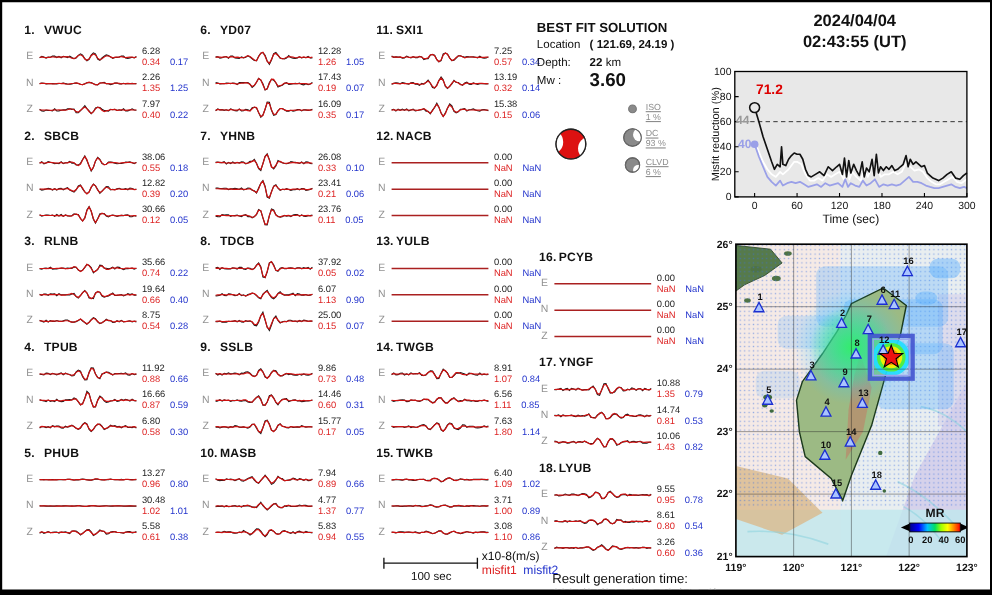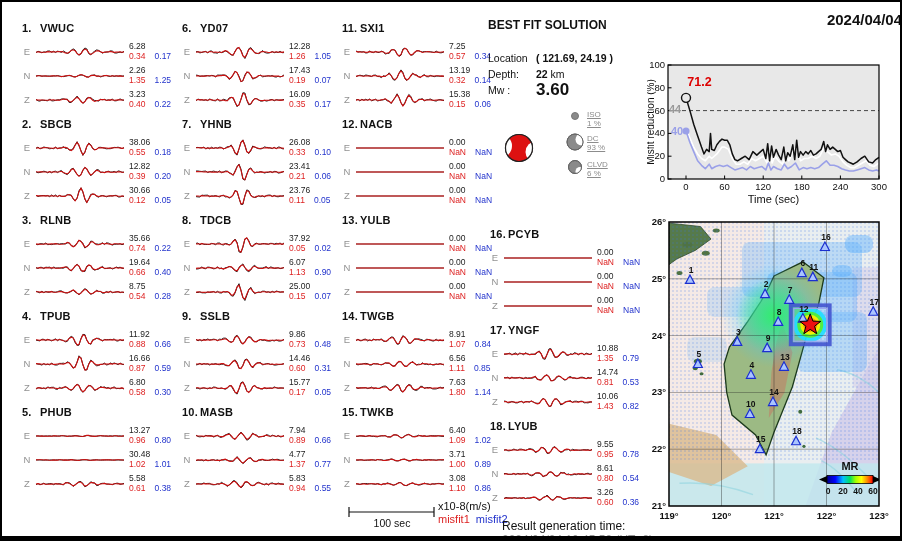--- a/index.html
+++ b/index.html
@@ -13,36 +13,36 @@
   .st-title{font-weight:bold;font-size:11px;color:#111;margin:0 0 5px 2px;letter-spacing:.2px;}
   .st-num{display:inline-block;width:18px;}
   .trace{display:flex;height:24px;align-items:center;}
   .comp{width:14px;color:#919191;font-size:9.5px;text-align:center;flex:none;}
   svg.wave{width:92px;height:24px;flex:none;}
   .nums{width:56px;margin-left:3px;font-size:8.5px;line-height:10px;flex:none;}
   .amp{color:#222;}
   .m1{color:#dd2222;} .m2{color:#2233cc;margin-left:9px;}
   
   .panel{position:absolute;left:486px;top:16px;width:158px;color:#111;}
-  .p-title{font-size:12px;font-weight:bold;margin-bottom:20px;}
+  .p-title{font-size:12px;font-weight:bold;margin-bottom:3px;}
   .p-row{font-size:10.5px;margin-bottom:4px;display:flex;}
   .p-label{width:48px;flex:none;}
   .bold{font-weight:bold;}
   .mw-val{font-weight:bold;font-size:17px;margin-top:-4px;}
   .sdr-table{display:grid;grid-template-columns:50px 46px 28px 40px;font-size:10.5px;
              border-top:1px dashed #555;border-bottom:1px dashed #555;
              padding:3px 0;margin-top:4px;width:164px;}
   .sdr-table .h{font-weight:normal;text-align:right;border-bottom:1px dashed #777;
                 padding-bottom:2px;margin-bottom:2px;}
   .sdr-table .c{text-align:right;padding-top:2px;}
   .sdr-table .l{text-align:left;padding-top:2px;}
   .mech-wrap{position:relative;height:84px;margin-top:6px;}
   .decomp-label{position:absolute;font-size:8px;line-height:9px;color:#8c8c8c;left:99px;text-decoration:underline;}
   
-  .mr-title{position:absolute;left:650px;top:8px;width:250px;text-align:right;
+  .mr-title{position:absolute;left:650px;top:8px;width:250px;text-align:center;
             font-size:15px;font-weight:bold;color:#111;line-height:19px;}
   #misfit-chart{position:absolute;left:645px;top:55px;}
   #taiwan-map{position:absolute;left:645px;top:215px;}
   
   .foot{position:absolute;font-size:10px;color:#111;}
   .foot .sub{color:#999;}
   #foot-left{left:192px;top:497px;line-height:13px;}
   #scalebar{position:absolute;left:340px;top:500px;}
   #foot-units{left:436px;top:498px;font-size:11px;line-height:13px;}
   #foot-units .r{color:#dd2222;} #foot-units .b{color:#2233cc;margin-left:6px;}
@@ -78,21 +78,21 @@
             <div><span class="m1">1.35</span><span class="m2">1.25</span></div>
           </div>
         </div>
         <div class="trace">
           <span class="comp">Z</span>
           <svg class="wave" viewBox="0 0 92 24">
             <polyline points="2.0,12.3 4.0,13.8 5.9,14.1 7.9,13.1 9.8,13.4 11.8,13.5 13.7,13.9 15.7,11.9 17.6,13.9 19.6,13.8 21.6,13.3 23.5,12.8 25.5,12.9 27.4,12.0 29.4,11.9 31.3,12.4 33.3,12.1 35.2,15.5 37.2,15.5 39.2,13.5 41.1,11.5 43.1,9.1 45.0,11.8 47.0,13.8 48.9,16.3 50.9,14.6 52.8,11.1 54.8,10.6 56.8,10.7 58.7,12.3 60.7,13.5 62.6,13.6 64.6,14.1 66.5,12.3 68.5,12.7 70.4,12.3 72.4,13.4 74.4,12.8 76.3,13.4 78.3,11.9 80.2,13.8 82.2,13.8 84.1,13.0 86.1,11.9 88.0,13.0 90.0,13.3" fill="none" stroke="#1a1a1a" stroke-width="1"></polyline>
             <polyline points="2.0,12.9 4.0,13.0 5.9,13.1 7.9,13.0 9.8,13.0 11.8,13.3 13.7,13.2 15.7,12.9 17.6,13.0 19.6,12.9 21.6,13.2 23.5,13.0 25.5,13.1 27.4,12.8 29.4,12.0 31.3,12.1 33.3,12.7 35.2,14.5 37.2,15.0 39.2,13.3 41.1,11.6 43.1,10.2 45.0,11.7 47.0,14.5 48.9,16.1 50.9,14.5 52.8,12.0 54.8,10.4 56.8,11.3 58.7,13.2 60.7,14.4 62.6,13.8 64.6,13.4 66.5,12.6 68.5,12.6 70.4,12.5 72.4,13.3 74.4,13.1 76.3,12.9 78.3,12.9 80.2,13.3 82.2,13.1 84.1,12.9 86.1,12.8 88.0,13.0 90.0,13.0" fill="none" stroke="#cc1111" stroke-width="1.1"></polyline>
           </svg>
           <div class="nums">
-            <div class="amp">3.23</div>
+            <div class="amp">7.97</div>
             <div><span class="m1">0.40</span><span class="m2">0.22</span></div>
           </div>
         </div>
       </div>
       <div class="station">
         <div class="st-title"><span class="st-num">2.</span><span>SBCB</span></div>
         <div class="trace">
           <span class="comp">E</span>
           <svg class="wave" viewBox="0 0 92 24">
             <polyline points="2.0,13.4 4.0,12.0 5.9,13.9 7.9,13.2 9.8,12.0 11.8,12.5 13.7,12.9 15.7,13.8 17.6,13.4 19.6,13.7 21.6,12.1 23.5,13.7 25.5,13.0 27.4,12.9 29.4,11.7 31.3,13.3 33.3,13.2 35.2,15.0 37.2,15.0 39.2,13.5 41.1,10.0 43.1,6.7 45.0,10.9 47.0,15.6 48.9,20.4 50.9,17.3 52.8,11.5 54.8,8.0 56.8,9.8 58.7,13.7 60.7,14.6 62.6,14.4 64.6,12.4 66.5,12.3 68.5,12.6 70.4,13.3 72.4,13.8 74.4,13.7 76.3,13.7 78.3,13.1 80.2,12.4 82.2,12.5 84.1,12.2 86.1,12.9 88.0,13.7 90.0,12.6" fill="none" stroke="#1a1a1a" stroke-width="1"></polyline>
@@ -757,20 +757,21 @@
       </div>
       <div class="decomp-label" style="top:54px;">
         <div>CLVD</div>
           <div>6 %</div>
       </div>
     </div>
   </div>
 
   <div class="mr-title">
     <div>2024/04/04</div>
+    <div>02:43:55  (UT)</div>
   </div>
 
   <svg id="misfit-chart" width="257" height="160">
       <rect x="21" y="8" width="211" height="114" fill="#e8e8e8"></rect>
       <line x1="21" y1="53.6" x2="232" y2="53.6" stroke="#333" stroke-width="0.9" stroke-dasharray="4,3"></line>
       <polyline points="39.0,71.8 42.9,81.0 46.7,90.1 50.6,96.9 54.5,101.5 58.3,103.8 62.2,99.2 64.7,101.5 69.9,96.9 75.0,90.1 77.6,90.1 81.5,92.4 85.3,101.5 89.2,107.2 93.0,107.2 96.9,104.9 100.8,107.2 104.6,101.5 108.5,103.8 112.3,101.5 116.2,99.2 120.1,106.0 122.6,94.6 125.2,106.0 127.8,99.2 131.6,103.8 135.5,107.2 138.7,96.9 141.9,103.8 145.8,94.6 149.7,90.1 153.5,103.8 157.4,101.5 161.2,101.5 165.1,99.2 169.0,101.5 172.8,99.2 176.7,91.2 180.5,94.6 184.4,98.1 188.3,96.9 192.1,99.2 196.0,104.9 199.8,108.3 203.7,110.6 207.6,110.6 211.4,108.3 215.3,106.0 219.1,103.8 223.0,108.3 226.9,109.5 232.0,106.0" fill="none" stroke="#ffffff" stroke-width="1.6" stroke-linejoin="round"></polyline>
       <polyline points="39.0,74.1 42.9,85.5 46.7,94.6 50.6,103.8 54.5,108.3 58.3,111.7 62.2,107.2 64.7,111.7 68.6,109.5 72.5,108.3 76.3,109.5 80.2,108.3 84.0,110.6 87.9,112.9 91.8,111.7 95.6,110.6 99.5,112.9 103.3,109.5 107.2,111.7 111.1,110.6 114.9,109.5 118.8,112.9 121.4,106.0 123.9,112.9 126.5,109.5 130.4,111.7 134.2,112.9 137.4,107.2 140.7,111.7 144.5,109.5 148.4,106.0 152.2,112.9 156.1,110.6 160.0,111.7 163.8,110.6 167.7,111.7 171.5,110.6 175.4,107.2 179.3,103.8 183.1,108.3 187.0,108.3 190.8,109.5 194.7,111.7 198.5,112.9 202.4,114.0 206.3,114.0 210.1,112.9 214.0,111.7 217.8,110.6 221.7,112.9 225.6,114.0 229.4,112.9 232.0,114.0" fill="none" stroke="#9aa0e8" stroke-width="1.6" stroke-linejoin="round"></polyline>
       <polyline points="39.0,40.8 42.9,53.6 46.7,67.3 50.6,78.7 54.5,90.1 57.0,96.9 59.6,92.4 62.2,94.6 63.5,76.4 64.7,92.4 67.3,93.5 69.9,87.8 72.5,84.4 75.0,82.1 77.6,83.2 80.2,83.2 82.8,87.8 85.3,96.9 87.9,102.6 90.5,103.8 94.3,101.5 98.2,99.2 102.1,102.6 105.9,94.6 109.8,98.1 113.6,94.6 116.2,92.4 118.8,101.5 120.7,86.7 122.6,103.8 124.6,88.9 126.5,100.3 129.1,92.4 131.6,98.1 134.2,102.6 136.8,90.1 138.7,103.8 140.7,95.8 143.2,99.2 145.8,87.8 147.7,102.6 149.7,83.2 151.6,100.3 153.5,94.6 156.1,98.1 158.7,94.6 161.2,96.9 163.8,93.5 166.4,98.1 169.0,96.9 171.5,94.6 174.1,92.4 176.7,84.4 178.6,94.6 180.5,87.8 183.1,92.4 185.7,90.1 188.3,92.4 190.8,94.6 193.4,93.5 196.0,100.3 198.5,102.6 201.1,104.9 203.7,106.0 206.3,107.2 210.1,104.9 214.0,101.5 217.8,99.2 221.7,104.9 225.6,106.0 228.8,102.6 232.0,100.3" fill="none" stroke="#111111" stroke-width="1.5" stroke-linejoin="round"></polyline>
       <circle cx="39.01219512195122" cy="74.12" r="3.5" fill="#9aa0e8"></circle>
       <circle cx="39.01219512195122" cy="40.832" r="4.5" fill="#e8e8e8" stroke="#111" stroke-width="1.4"></circle>

